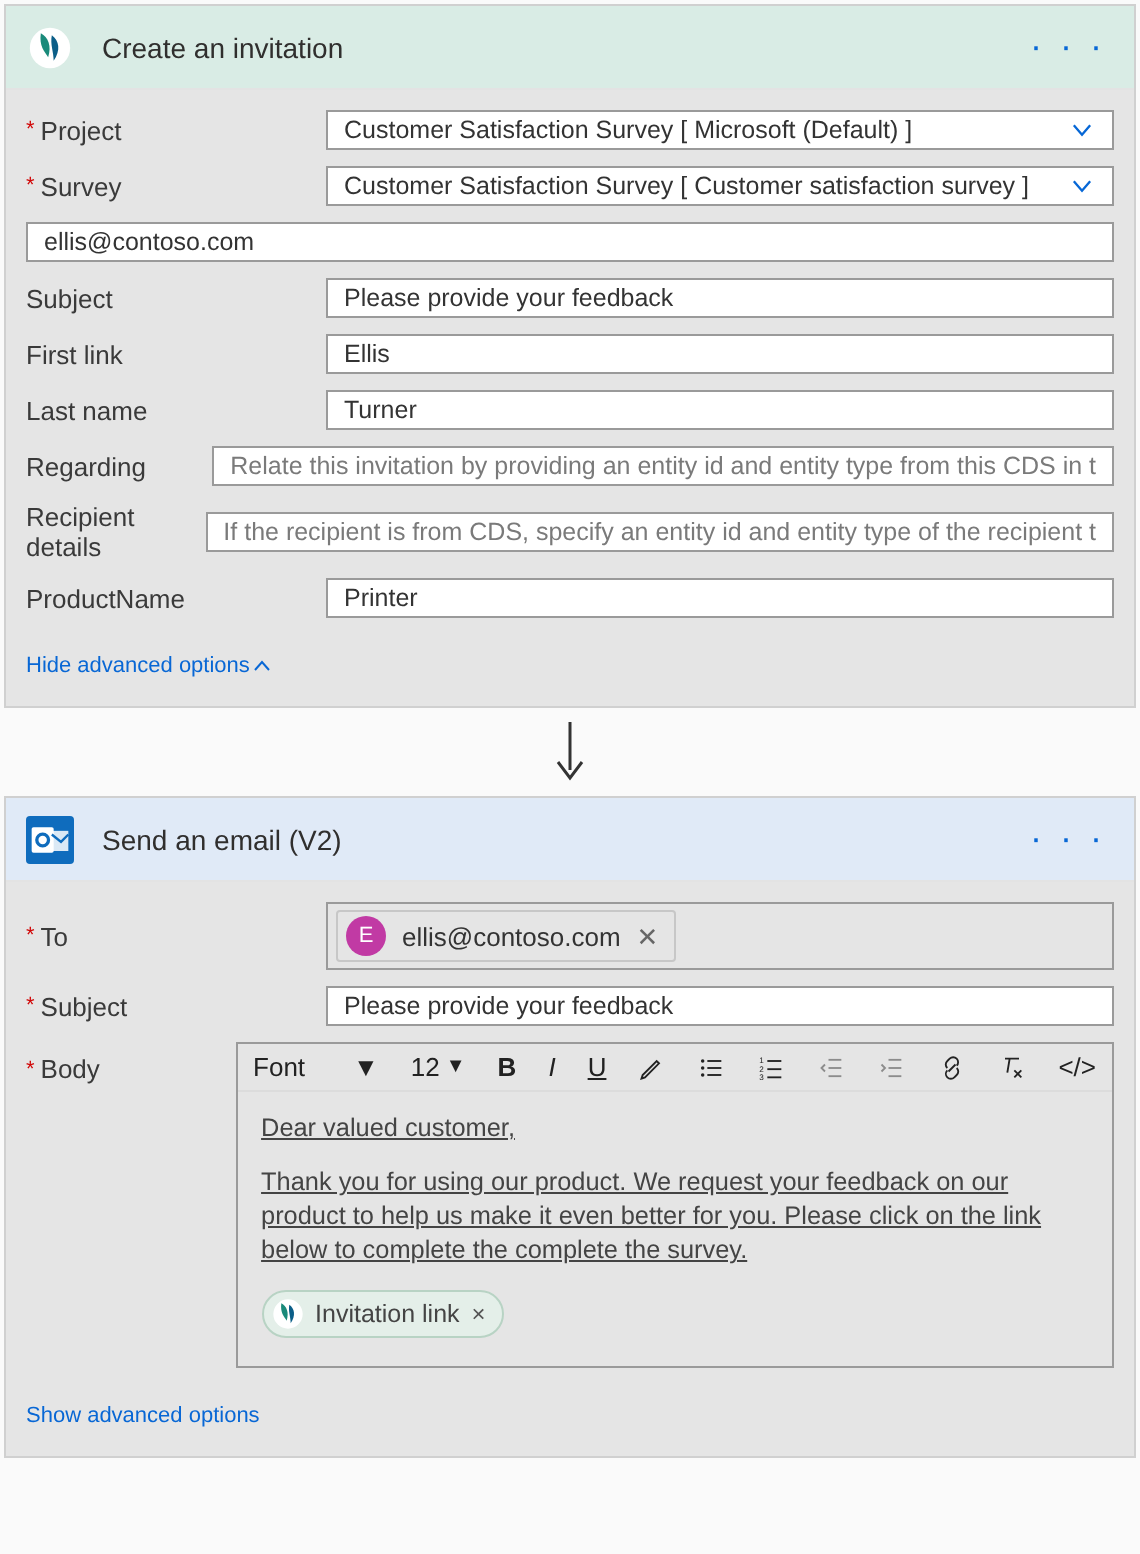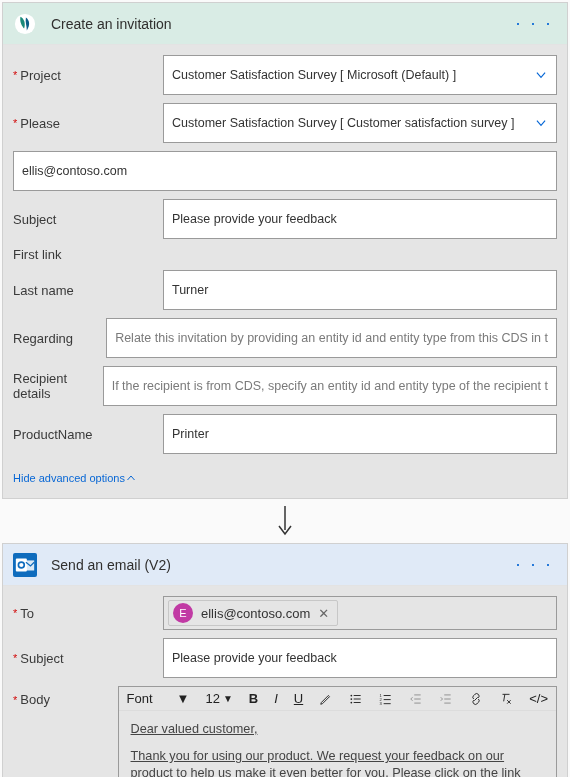--- a/index.html
+++ b/index.html
@@ -12,21 +12,21 @@
   .hdr-icon { width: 24px; height: 24px; display: flex; align-items: center; justify-content: center; margin-right: 14px; }
   .hdr-title { flex: 1; font-size: 14px; color: #302f2e; }
   .hdr-more  { color: #0867d5; font-size: 18px; letter-spacing: 2px; padding: 0 4px; cursor: pointer; }
   
   .rows { padding: 10px 10px 6px 10px; }
   .row { display: flex; align-items: center; margin-bottom: 8px; }
   .lbl { width: 150px; font-size: 13px; color: #3a3a3a; display: flex; align-items: center; }
   .lbl .req { color: #d10808; margin-right: 3px; font-size: 11px; }
   .field { flex: 1; }
   .sel, .inp {
-    width: 100%; height: 40px; border: 1px solid #9a9a9a; background: #fff;
+    width: 100%; height: 20px; border: 1px solid #9a9a9a; background: #fff;
     font-size: 12.5px; color: #333; padding: 0 8px;
     display: flex; align-items: center; justify-content: space-between;
   }
   .sel { cursor: pointer; }
   .chev { color: #0667d6; }
   .inp.placeholder { color: #7a7a7a; }
   .inp { overflow: hidden; white-space: nowrap; text-overflow: ellipsis; display:flex; align-items:center; }
   input.native { border: none; outline: none; width: 100%; font-size: 12.5px; color: #333; }
   
   .adv { padding: 4px 10px 14px 10px; color: #0867d5; font-size: 11px; display: flex; align-items: center; gap: 0; cursor: pointer; }
@@ -79,21 +79,21 @@
                 <path d="M5 8l7 8 7-8" fill="none" stroke="#0667d6" stroke-width="2"></path>
               </svg>
           </span>
         </div>
       </div>
     </div>
 
     <div class="row">
       <div class="lbl">
           <span class="req">*</span>
-          <span>Please</span>
+          <span>Survey</span>
         </div>
       <div class="field">
         <div class="sel">
           <span>Customer Satisfaction Survey [ Customer satisfaction survey ]</span>
           <span class="chev">
             <svg width="14" height="14" viewBox="0 0 24 24">
                 <path d="M5 8l7 8 7-8" fill="none" stroke="#0667d6" stroke-width="2"></path>
               </svg>
           </span>
         </div>
@@ -115,20 +115,25 @@
       <div class="field">
           <div class="inp">
             <input class="native" value="Please provide your feedback" style="">
           </div>
         </div>
     </div>
 
     <div class="row">
       <div class="lbl">
           <span>First link</span>
+        </div>
+      <div class="field">
+          <div class="inp">
+            <input class="native" value="Ellis" style="">
+          </div>
         </div>
     </div>
 
     <div class="row">
       <div class="lbl">
           <span>Last name</span>
         </div>
       <div class="field">
           <div class="inp">
             <input class="native" value="Turner" style="">

